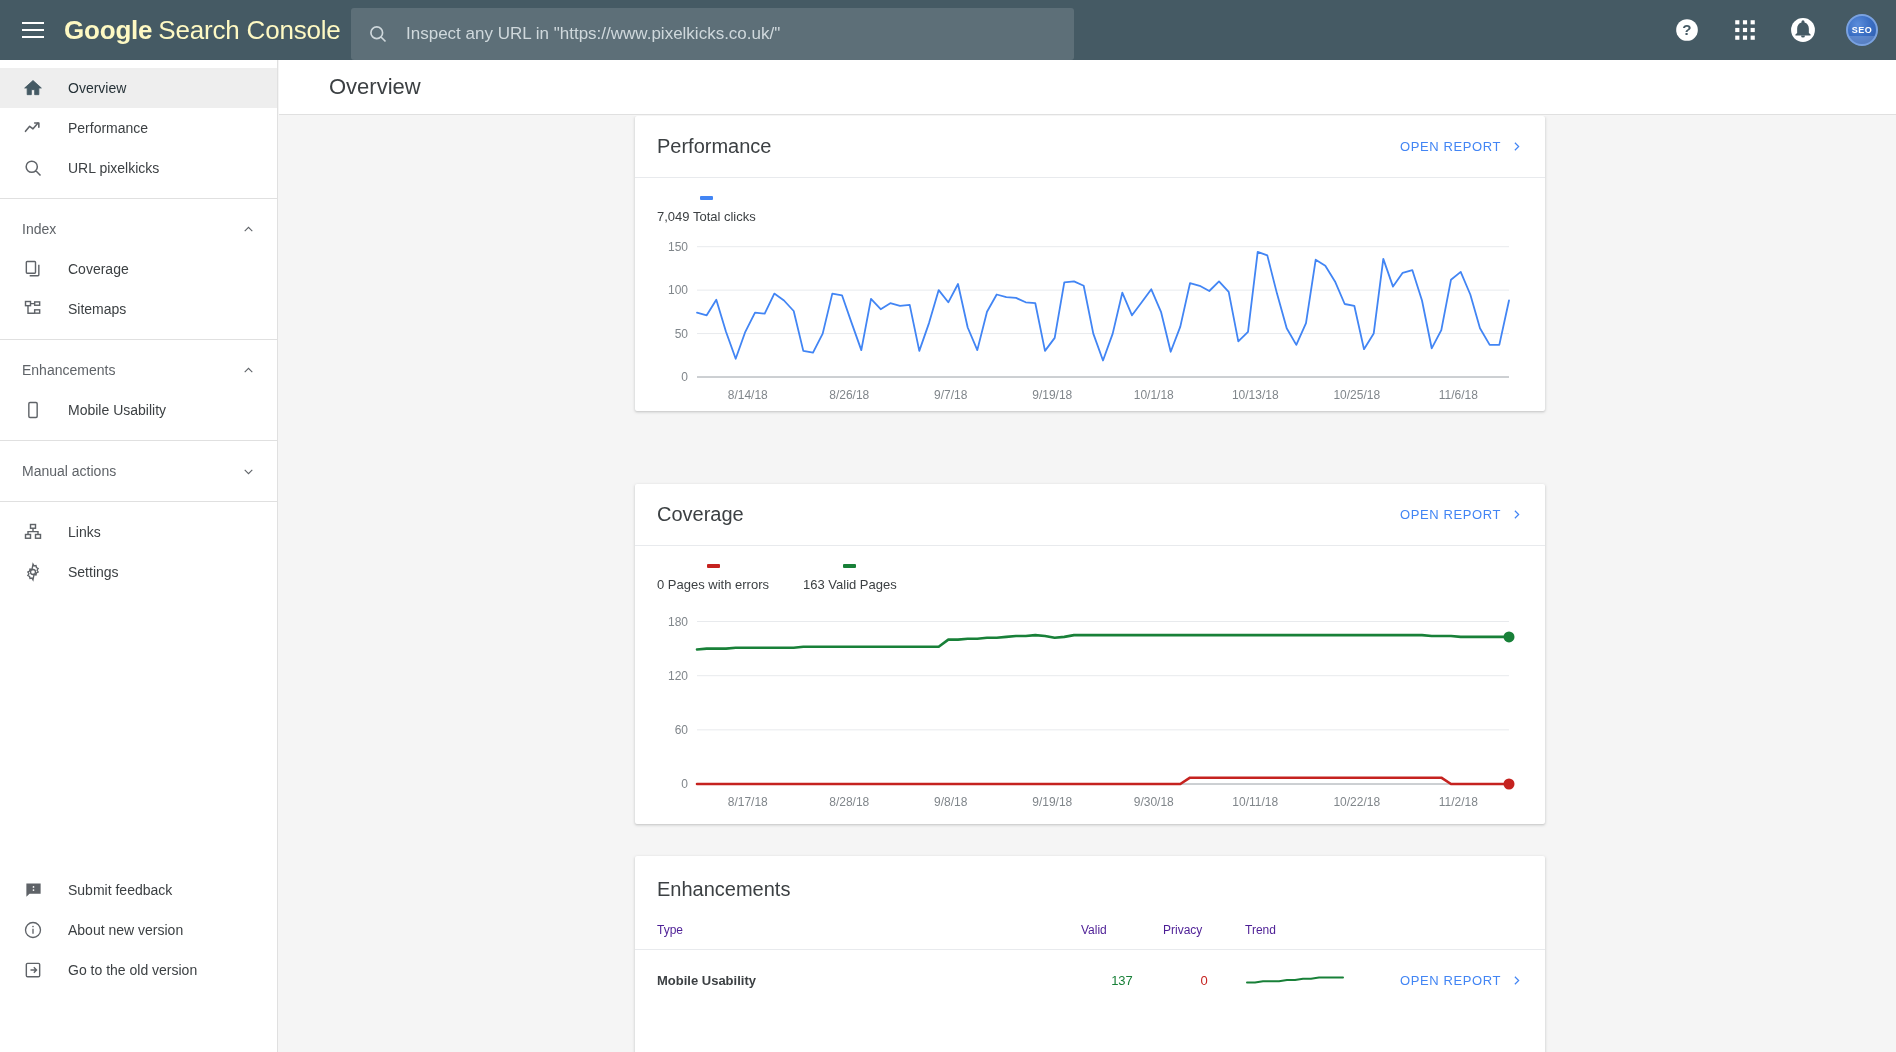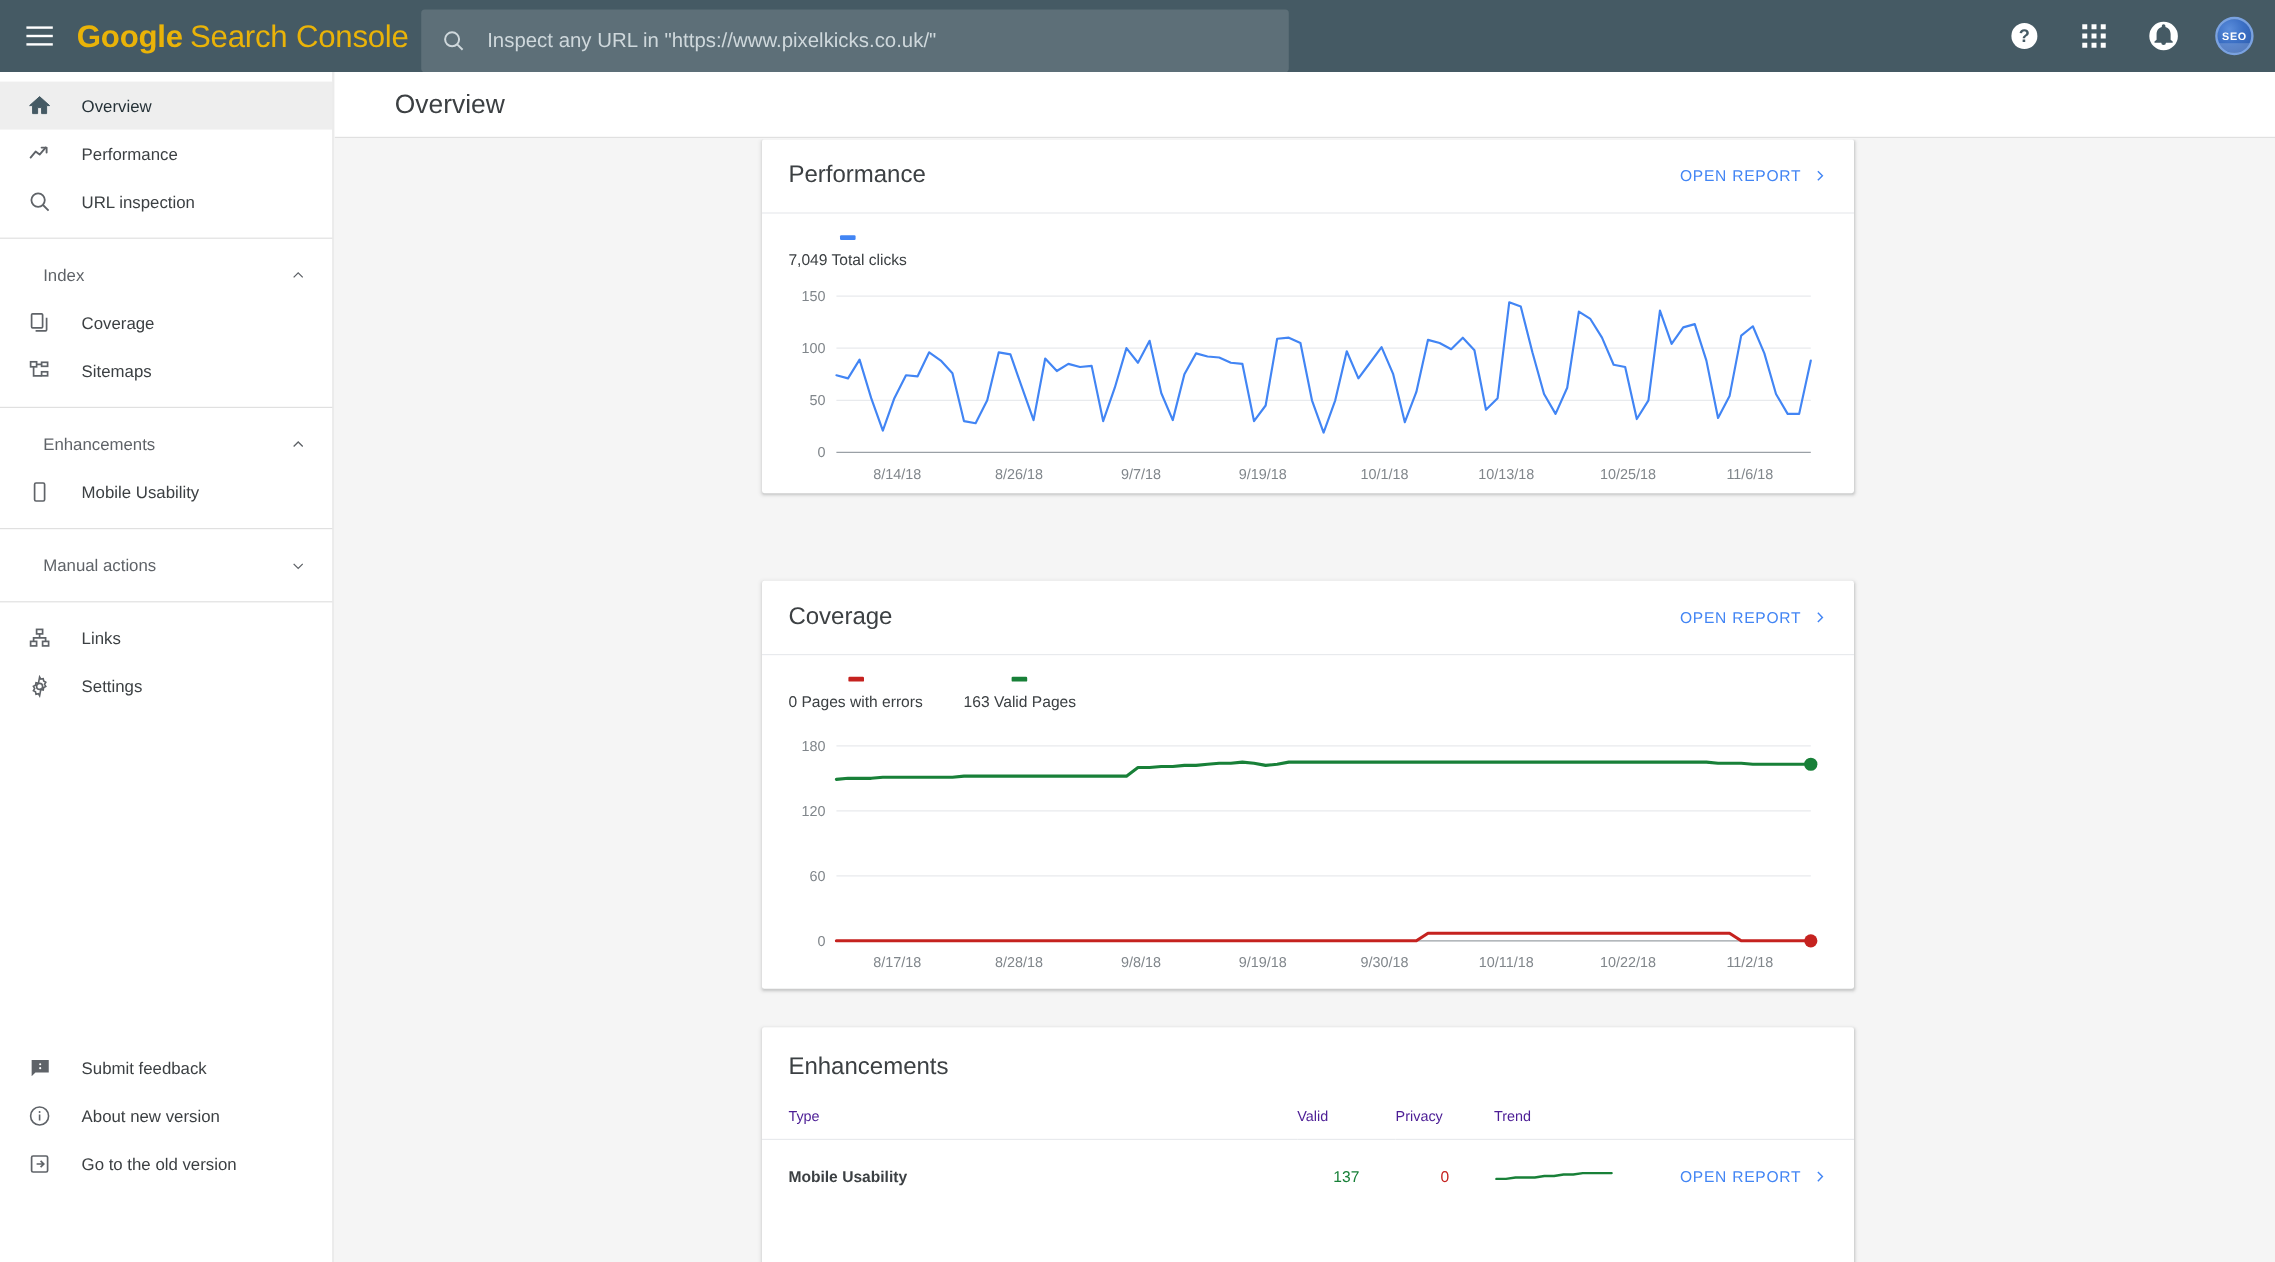--- a/index.html
+++ b/index.html
@@ -19,21 +19,21 @@
     display: flex; align-items: center;
   }
   .hamburger {
     width: 22px; height: 16px;
     margin-left: 22px; margin-right: 20px;
     display: flex; flex-direction: column; justify-content: space-between;
     cursor: pointer;
   }
   .hamburger span { display: block; height: 2px; width: 100%; background: #fff; }
   .brand {
-    font-size: 26px; color: #eab308; letter-spacing: -0.2px;
+    font-size: 26px; color: #fef9c3; letter-spacing: -0.2px;
     white-space: nowrap; user-select: none;
   }
   .brand .g { font-weight: 600; }
   .brand .sc { font-weight: 400; margin-left: 6px; }
 
   .searchbox {
     position: absolute; left: 351px; top: 8px;
     width: 723px; height: 52px;
     background: rgba(255,255,255,0.13);
     border-radius: 3px;
@@ -84,22 +84,22 @@
   .navitem .nico {
     width: 22px; height: 22px; margin-right: 24px;
     display: flex; align-items: center; justify-content: center; flex: none;
   }
   .navitem.active .nico svg { fill: #455a64; stroke: #455a64; }
 
   .divider { height: 1px; background: #e0e0e0; margin: 10px 0; }
 
   .grouphead {
     height: 40px; display: flex; align-items: center;
-    padding-left: 6px; padding-right: 22px;
-    font-size: 14px; color: #5f6368; cursor: pointer; margin-left: 30px;
+    padding-left: 22px; padding-right: 22px;
+    font-size: 14px; color: #5f6368; cursor: pointer;
   }
   .grouphead .gtitle { flex: 1; }
   .chev { width: 14px; height: 14px; display:flex; align-items:center; justify-content:center; }
 
   .bottomnav { position: absolute; left: 0; bottom: 62px; width: 100%; }
   .legal {
     position: absolute; left: 0; bottom: 0; width: 100%;
     height: 48px; border-top: 1px solid #e0e0e0;
     display: flex; align-items: center; padding-left: 22px; gap: 26px;
   }
@@ -238,21 +238,21 @@
           </svg>
       </span>
       <span>Performance</span>
     </div>
     <div class="navitem">
       <span class="nico">
         <svg width="20" height="20" viewBox="0 0 24 24">
             <path fill="none" stroke="#5f6368" stroke-width="1.8" d="M10.5 3.8a6.7 6.7 0 1 0 0 13.4 6.7 6.7 0 0 0 0-13.4zM15.4 15.4 21 21"></path>
           </svg>
       </span>
-      <span>URL inspection</span>
+      <span>URL pixelkicks</span>
     </div>
   </div>
 
   <div class="divider"></div>
 
   <div class="grouphead">
     <span class="gtitle">Index</span>
     <span class="chev">
       <svg width="13" height="13" viewBox="0 0 24 24">
           <path fill="none" stroke="#5f6368" stroke-width="2" d="M5 15l7-7 7 7"></path>

